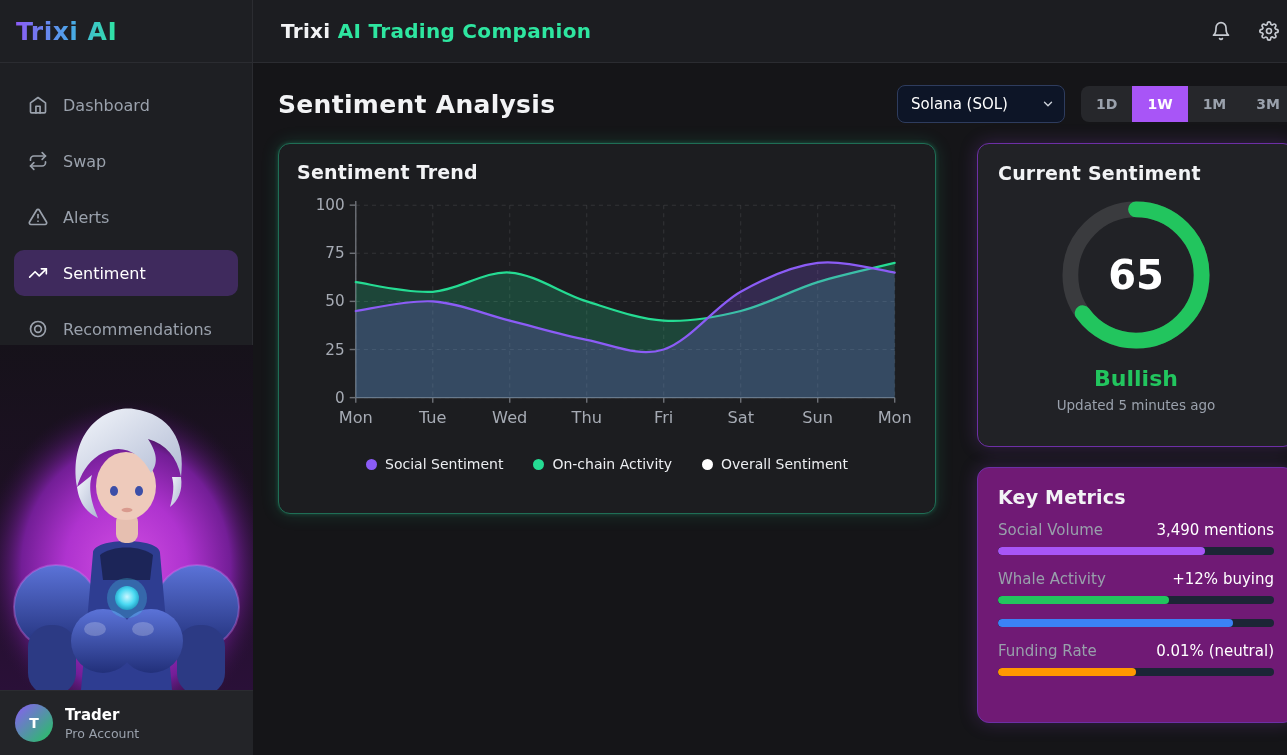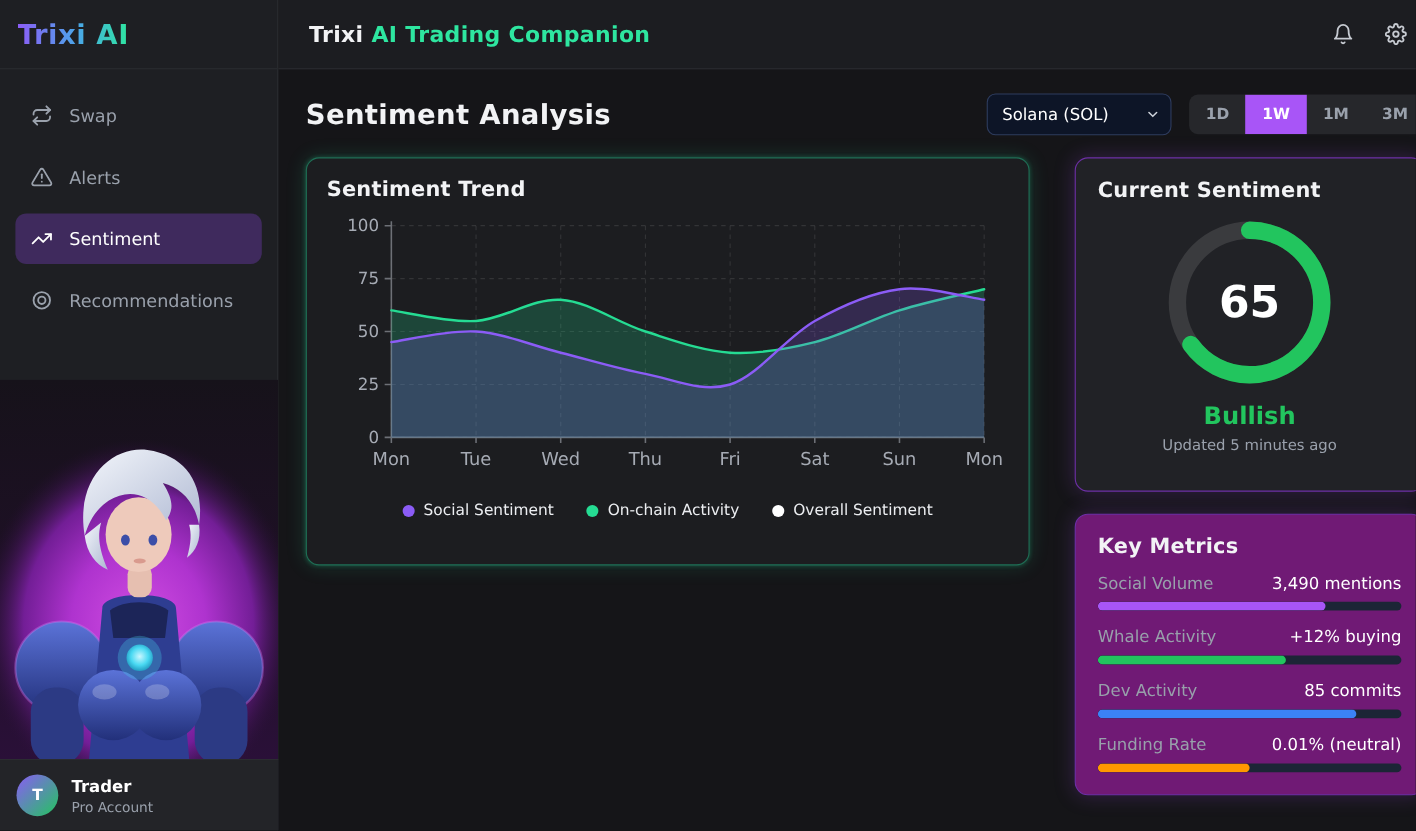--- a/index.html
+++ b/index.html
@@ -124,20 +124,27 @@
 </style>
 </head>
 <body>
 
 <aside class="sidebar">
   <div class="logo">
     <span>Trixi AI</span>
   </div>
 
   <nav class="nav">
+    <div class="nav-item">
+      <svg viewBox="0 0 24 24">
+          <path d="M3 9.5 12 3l9 6.5V20a1.5 1.5 0 0 1-1.5 1.5h-15A1.5 1.5 0 0 1 3 20Z"></path>
+          <path d="M9.5 21.5v-8h5v8"></path>
+        </svg>
+      <span>Dashboard</span>
+    </div>
     <div class="nav-item">
       <svg viewBox="0 0 24 24">
           <path d="m17 2 4 4-4 4"></path>
           <path d="M3 11v-1a4 4 0 0 1 4-4h14"></path>
           <path d="m7 22-4-4 4-4"></path>
           <path d="M21 13v1a4 4 0 0 1-4 4H3"></path>
         </svg>
       <span>Swap</span>
     </div>
     <div class="nav-item">
@@ -377,24 +384,20 @@
             <div class="metric-head">
               <span class="metric-label">Whale Activity</span>
               <span class="metric-value">+12% buying</span>
             </div>
             <div class="metric-track">
                 <div class="metric-fill" style="width: 62%; background: rgb(34, 197, 94);"></div>
               </div>
           </div>
 
           <div class="metric-row">
-            <div class="metric-head">
-              <span class="metric-label">Dev Activity</span>
-              <span class="metric-value">85 commits</span>
-            </div>
             <div class="metric-track">
                 <div class="metric-fill" style="width: 85%; background: rgb(59, 130, 246);"></div>
               </div>
           </div>
 
           <div class="metric-row">
             <div class="metric-head">
               <span class="metric-label">Funding Rate</span>
               <span class="metric-value">0.01% (neutral)</span>
             </div>

